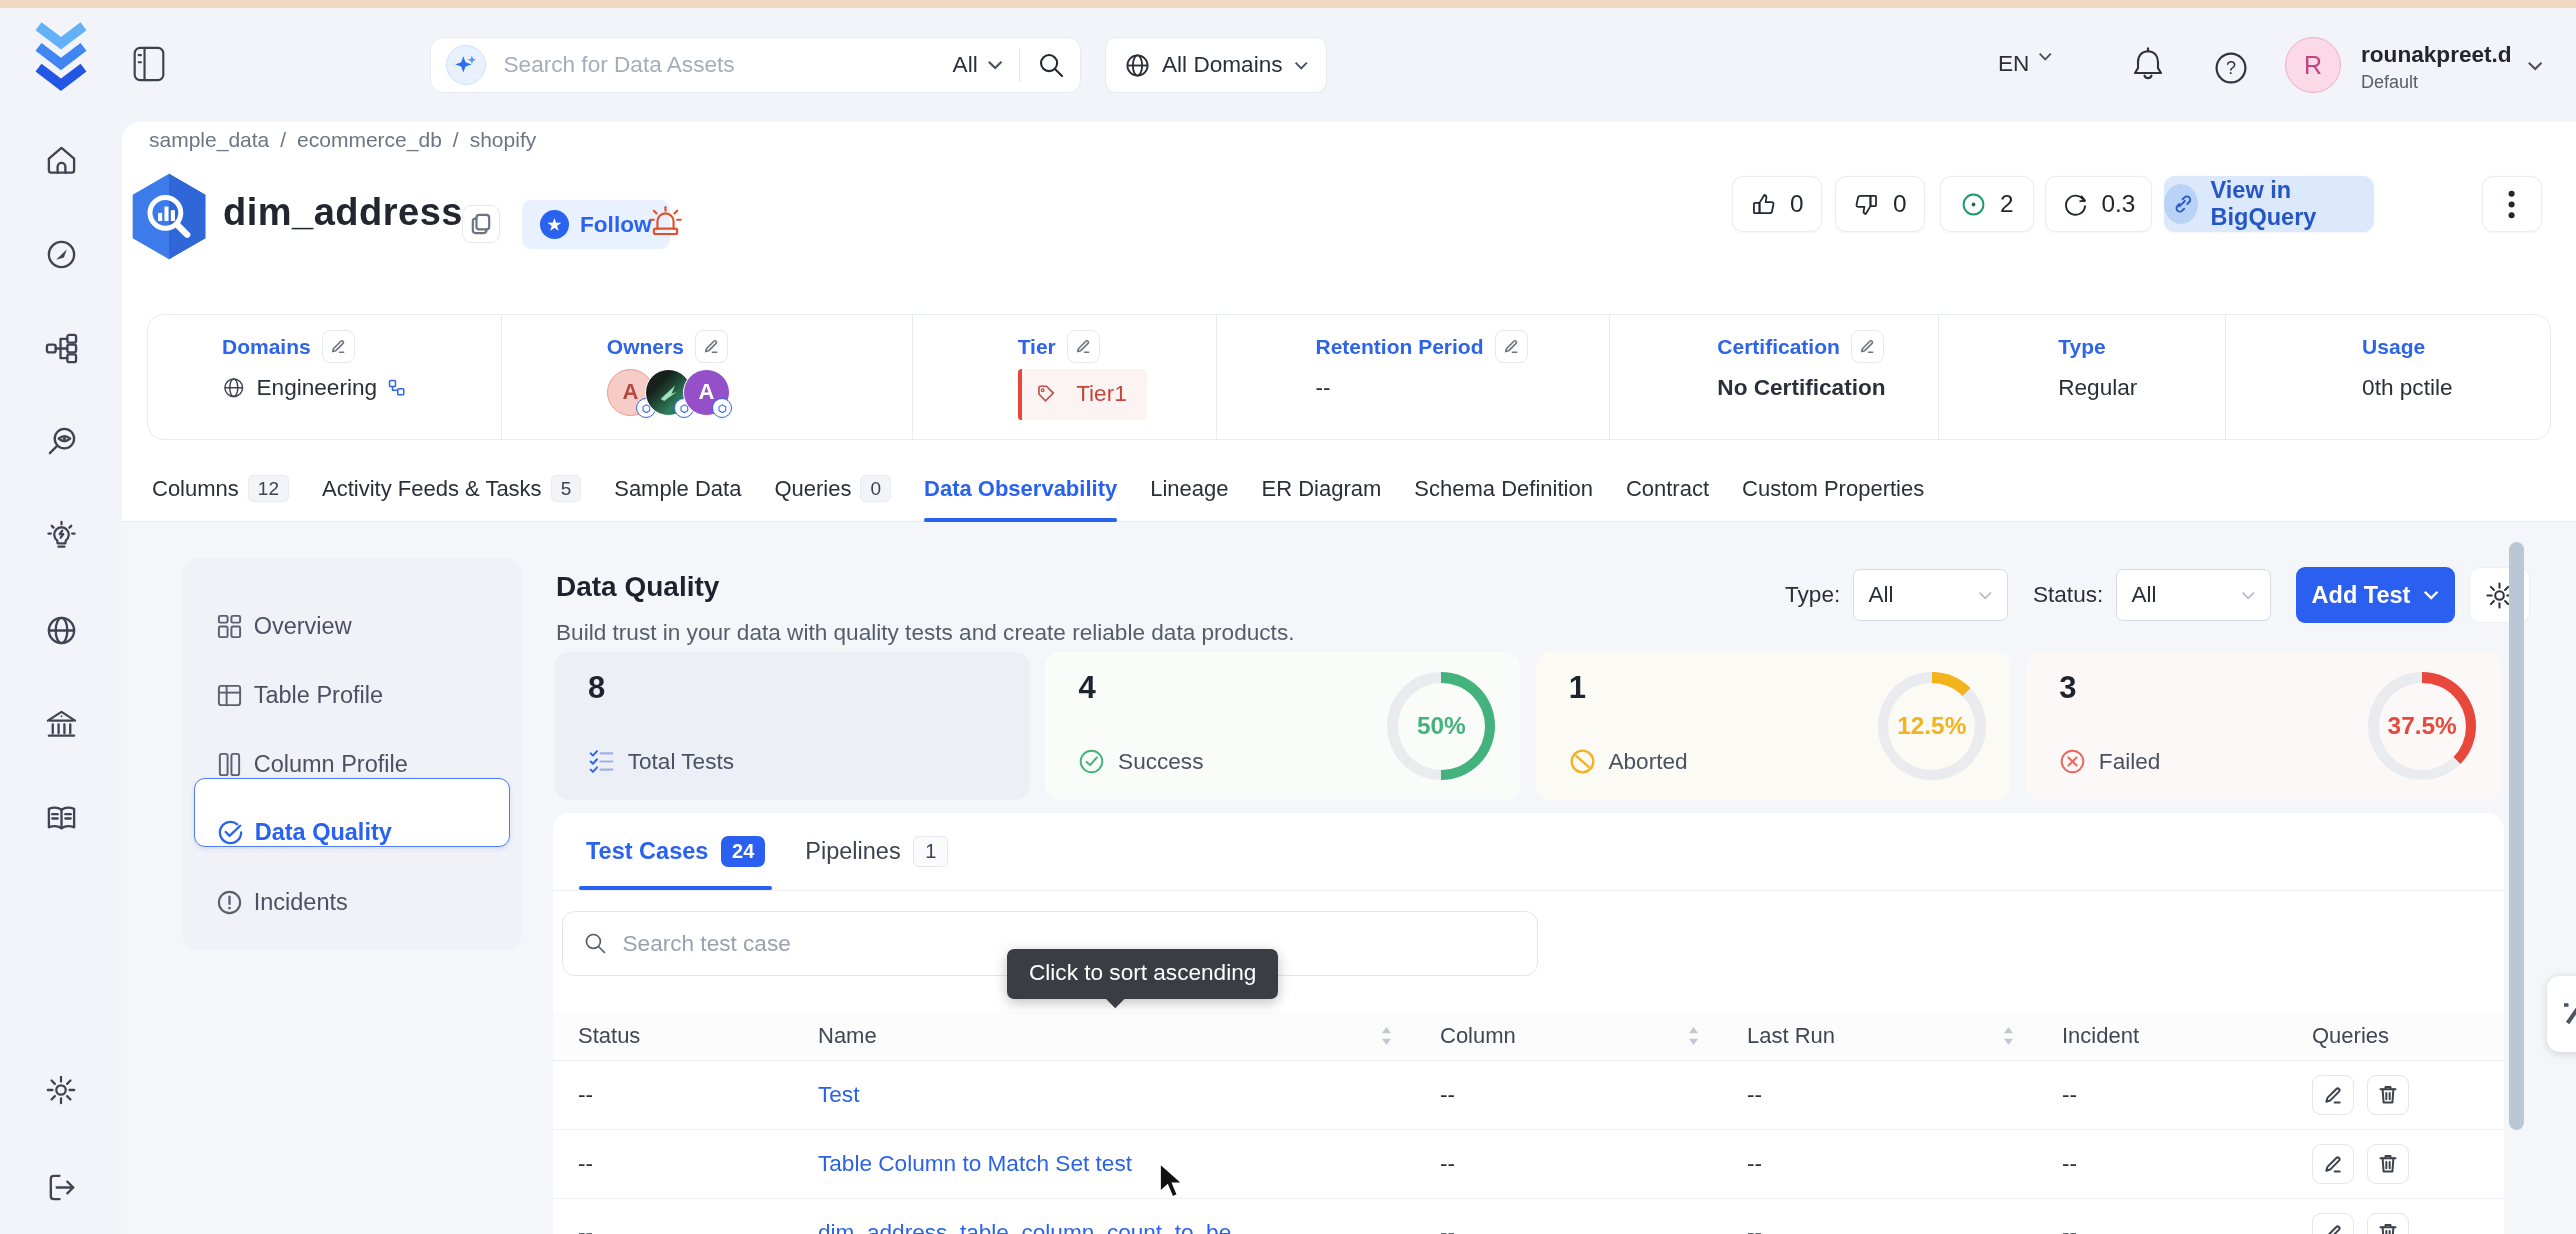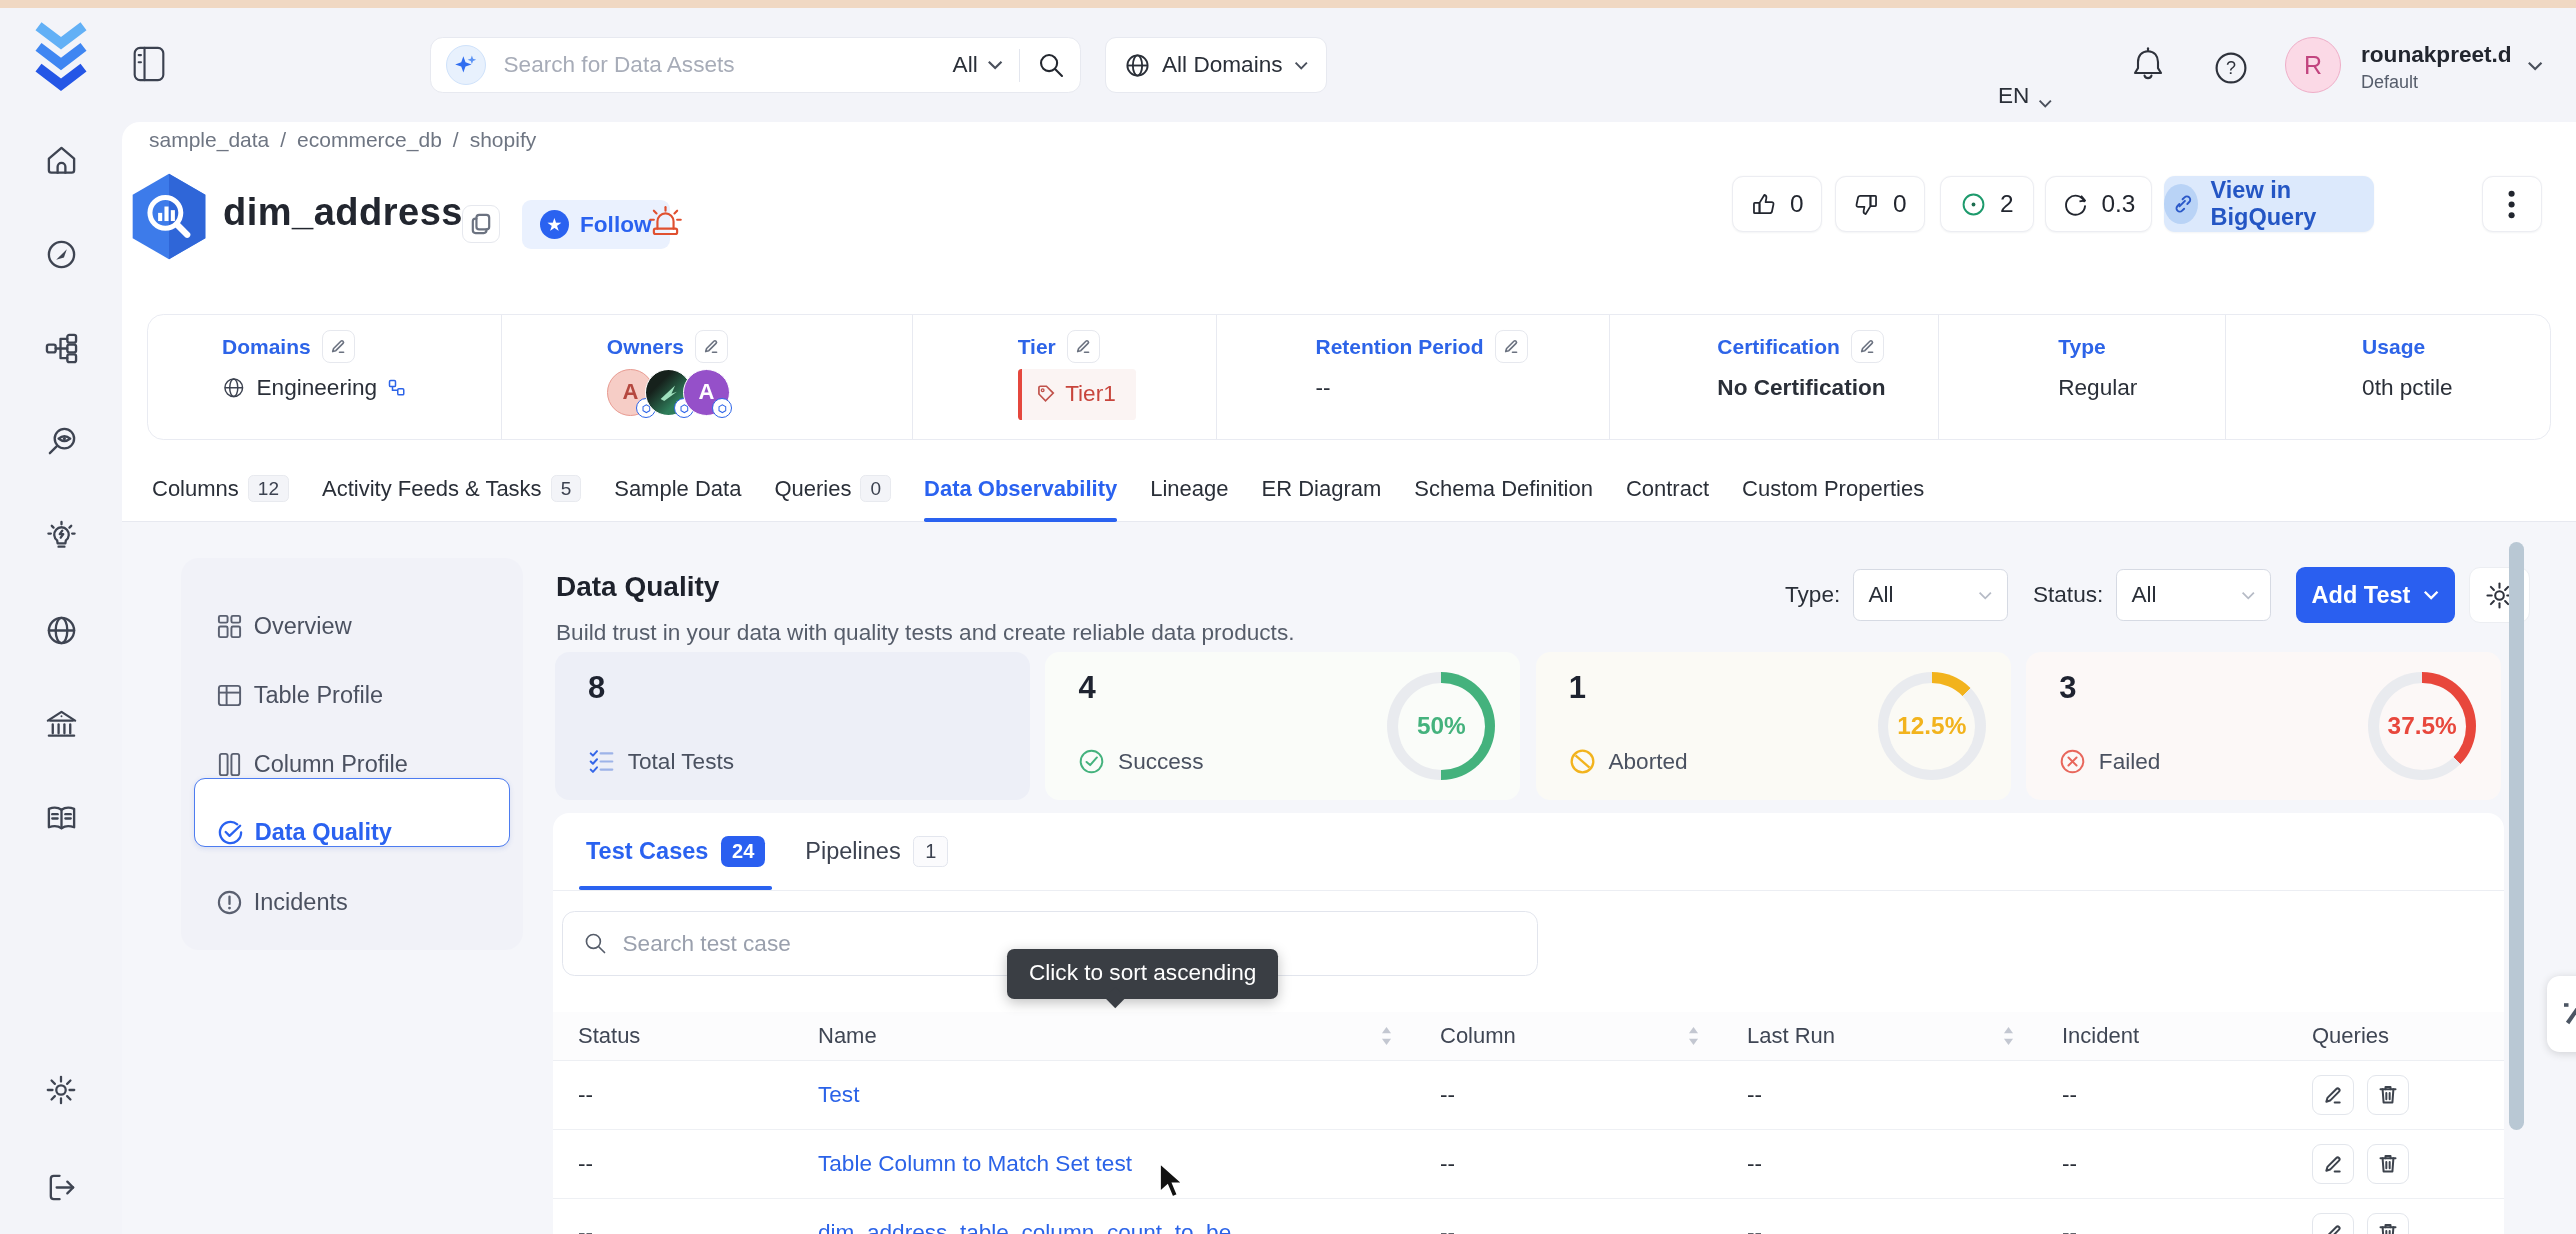--- a/index.html
+++ b/index.html
@@ -21,21 +21,21 @@
     border:0.9px solid #e7e9f0; border-radius:12.7px; display:flex; align-items:center; padding:0 14.5px; }
   .sparkle-wrap { width:40px; height:40px; border-radius:50%; background:#e8f1fd; border:0.9px solid #cfe2fb;
     display:flex; align-items:center; justify-content:center; flex:0 0 auto; }
   .search-input { flex:1; border:none; outline:none; background:transparent; font-size:22.6px;
     color:#2a2f38; padding:0 18px; font-family:"Liberation Sans",sans-serif; }
   .search-input::placeholder { color:#a7acb8; }
   .scope { display:flex; align-items:center; gap:9px; font-size:22.6px; color:#2a2f38; padding-right:16.3px; }
   .search-divider { width:0.9px; height:33px; background:#e3e6ee; margin-right:16.3px; }
   .domains-btn { position:absolute; left:1105px; top:29px; height:56px; padding:0 18px; background:#fff;
     border:0.9px solid #e7e9f0; border-radius:11px; display:flex; align-items:center; gap:11px; font-size:22.6px; }
-  .lang { position:absolute; left:1998px; top:43px; display:flex; align-items:flex-end; gap:9px; font-size:22.6px;margin-top:32px; }
+  .lang { position:absolute; left:1998px; top:43px; display:flex; align-items:flex-start; gap:9px; font-size:22.6px; }
   .bell-btn { position:absolute; left:2129px; top:38px; color:#2e323c; }
   .help-btn { position:absolute; left:2213px; top:42px; color:#2e323c; }
   .avatar { position:absolute; left:2285px; top:29px; width:56px; height:56px; border-radius:50%;
     background:#fbd9e6; border:1.8px solid #eeaec8; color:#c2447f; font-size:25px; display:flex;
     align-items:center; justify-content:center; }
   .user-block { position:absolute; left:2361px; top:33px; line-height:1.2; }
   .user-name { font-size:22.6px; font-weight:700; color:#22262f; }
   .user-role { font-size:18px; color:#565d6b; margin-top:3.6px; }
   .user-chevron { position:absolute; left:2527px; top:52px; color:#4a505c; }
 
@@ -88,21 +88,21 @@
     color:#6b7280; display:flex; align-items:center; justify-content:center; cursor:pointer; }
   .meta-value { margin-top:11px; font-size:22.6px; color:#2a2f38; display:flex; align-items:center; gap:11px; }
   .owner-avatars { display:flex; margin-top:5.4px; }
   .o-av { width:47px; height:47px; border-radius:50%; display:flex; align-items:center; justify-content:center;
     font-size:22px; font-weight:700; position:relative; margin-right:-9px; border:1.8px solid #fff; }
   .o-av .mini-badge { position:absolute; right:-3.6px; bottom:-3.6px; width:20px; height:20px; border-radius:50%;
     background:#fff; border:1.4px solid #2d64e8; color:#2d64e8; font-size:10px; display:flex; align-items:center; justify-content:center; }
   .o-av.a1 { background:#f6cdc6; color:#b5483f; border-color:#e89a90; }
   .o-av.a2 { background:linear-gradient(135deg,#16211c 30%,#2f7d5a 70%); color:#cfe8d8; }
   .o-av.a3 { background:#9550c9; color:#fff; }
-  .tier-chip { margin-top:5.4px; height:51px; display:inline-flex; align-items:center; gap:9px;
+  .tier-chip { margin-top:5.4px; height:51px; display:inline-flex; align-items:center; gap:20px;
     background:#fbf4f3; border-left:4.5px solid #e5473d; border-radius:3.6px; padding:0 20px 0 14.5px;
     color:#c8453c; font-size:22.6px; }
 
   
   .entity-tabs { position:absolute; left:0; top:334px; width:2454px; height:66px; border-bottom:0.9px solid #e7e9f0;
     display:flex; align-items:stretch; gap:33px; padding-left:30px; }
   .etab { display:flex; align-items:center; gap:9px; font-size:22px; color:#2a2f38; position:relative; cursor:pointer; }
   .etab .count { background:#f3f4f8; border:0.9px solid #e8eaef; border-radius:5.4px; padding:1.8px 9px; font-size:19px; color:#3c4250; }
   .etab.active { color:#2a62f0; font-weight:700; }
   .etab.active::after { content:""; position:absolute; left:0; right:0; bottom:-0.9px; height:3.6px; background:#2a62f0; border-radius:1.8px; }

